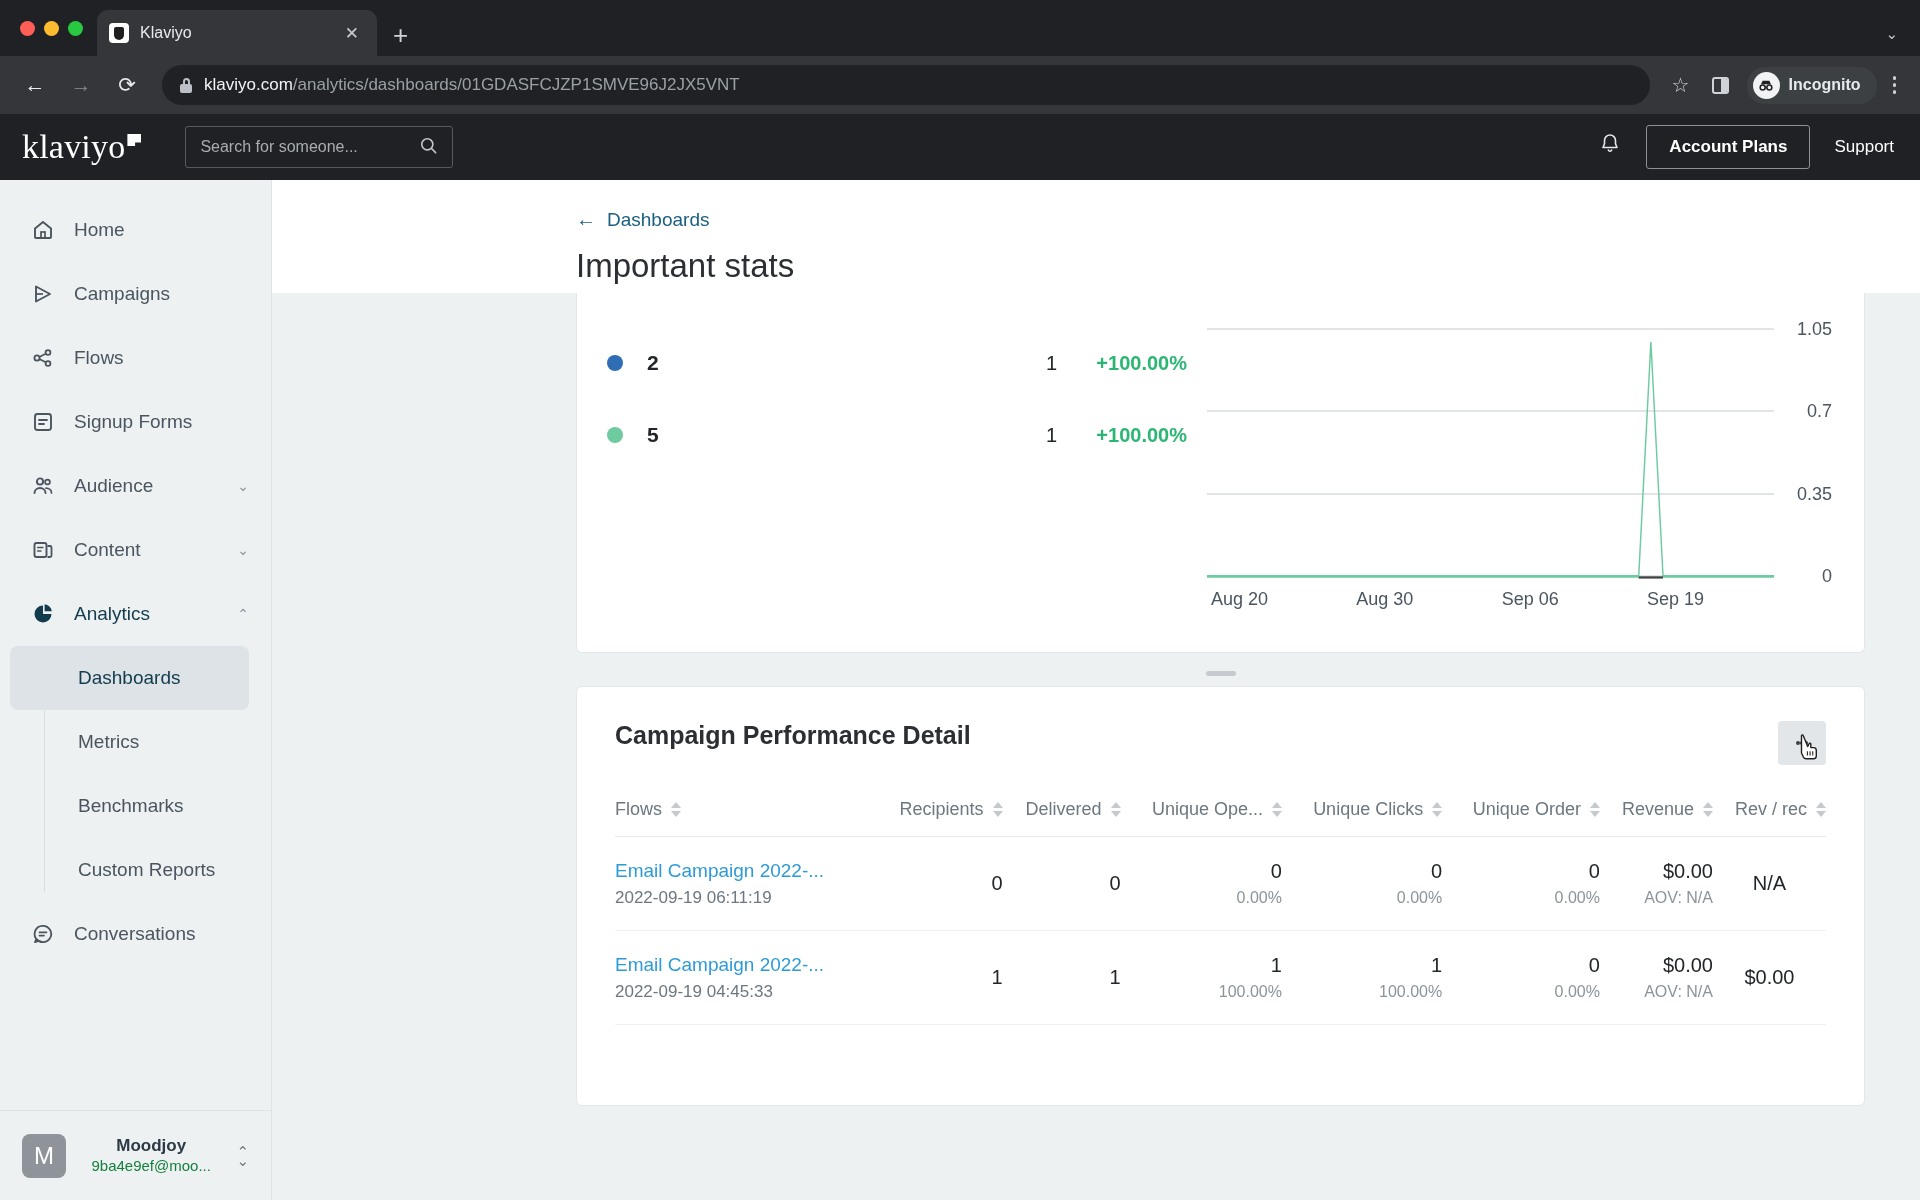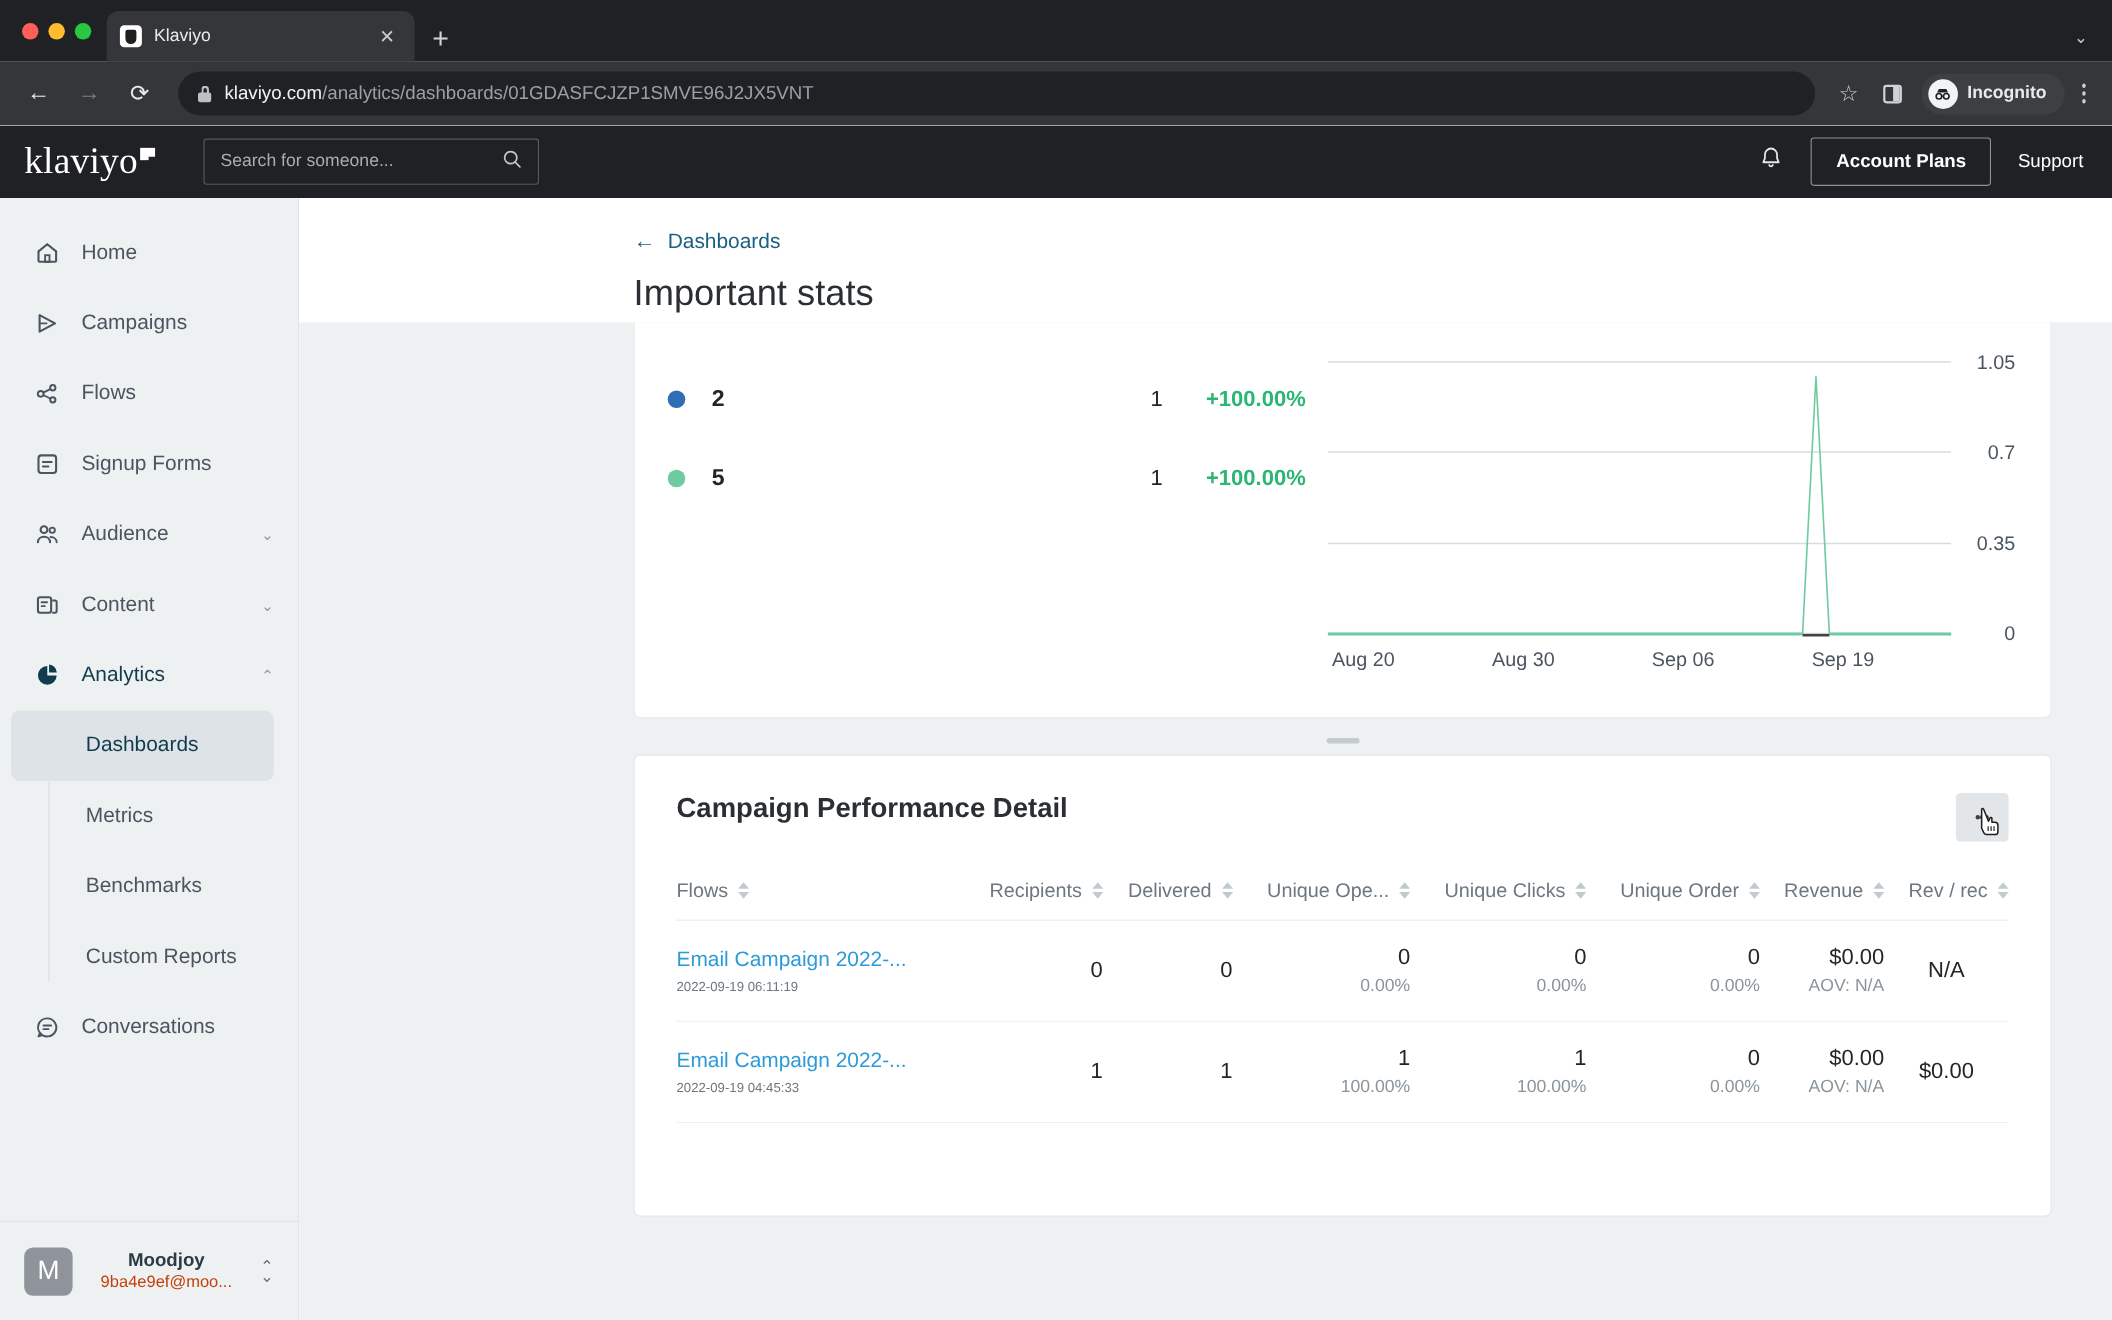--- a/index.html
+++ b/index.html
@@ -81,21 +81,21 @@
     padding: 0 26px 0 22px; flex: 0 0 66px;
   }
   .logo { display: flex; align-items: flex-start; color: #fff; }
   .logo-word {
     font-family: "Liberation Serif", serif; font-size: 34px; letter-spacing: .2px; line-height: 1;
     color: #fff;
   }
   .logo-flag { width: 14px; height: 12px; background: #fff; margin-left: 2px; margin-top: 4px;
                clip-path: polygon(0 0, 100% 0, 100% 70%, 55% 70%, 55% 100%, 0 100%); }
   .search-wrap {
-    margin-left: 44px; width: 305px; height: 42px; border: 1px solid #565a5e; border-radius: 3px;
+    margin-left: 44px; width: 268px; height: 42px; border: 1px solid #565a5e; border-radius: 3px;
     display: flex; align-items: center; padding: 0 14px; gap: 8px; background: transparent;
   }
   .search-input {
     flex: 1; background: transparent; border: none; outline: none; color: #c9ccd0; font-size: 16px;
     font-family: "Liberation Sans", sans-serif;
   }
   .search-input::placeholder { color: #a9adb1; }
   .appbar-right { margin-left: auto; display: flex; align-items: center; gap: 24px; }
   .bell { color: #e6e8ea; font-size: 22px; }
   .btn-outline {
@@ -133,21 +133,21 @@
   .account {
     border-top: 1px solid #dfe3e5; height: 90px; display: flex; align-items: center;
     padding: 0 22px 0 22px; gap: 15px;
   }
   .avatar {
     width: 44px; height: 44px; border-radius: 8px; background: #8e9499; color: #fff;
     display: flex; align-items: center; justify-content: center; font-size: 24px; flex: 0 0 44px;
   }
   .acct-text { min-width: 0; flex: 1; }
   .acct-name { font-size: 17px; color: #2c3a45; font-weight: bold; line-height: 1.25; }
-  .acct-mail { font-size: 15px; color: #c2410c; line-height: 1.3; white-space: nowrap; overflow: hidden; }
+  .acct-mail { font-size: 15px; color: #15803d; line-height: 1.3; white-space: nowrap; overflow: hidden; }
   .acct-chev { color: #6c777f; font-size: 15px; line-height: 9px; }
   .acct-chev span { display: block; }
 
   
   .main { flex: 1; display: flex; flex-direction: column; min-width: 0; background: #fff; position: relative; }
   .page-head { padding: 28px 0 8px 304px; background: #fff; }
   .crumb { display: flex; align-items: center; gap: 11px; color: #1b6080; font-size: 19px; }
   .crumb .arrow { font-size: 20px; }
   .page-title { font-size: 33px; color: #2b2f33; margin-top: 16px; font-weight: normal; }
 
@@ -188,21 +188,21 @@
   }
   th.c-name { text-align: left; }
   th .th-in { display: inline-flex; align-items: center; gap: 9px; }
   .sorter { display: inline-flex; flex-direction: column; gap: 3px; }
   .sorter i { display: block; width: 0; height: 0; border-left: 5px solid transparent; border-right: 5px solid transparent; }
   .sorter i.up { border-bottom: 6px solid #c3cace; }
   .sorter i.dn { border-top: 6px solid #c3cace; }
   td { padding: 22px 0; border-bottom: 1px solid #eef1f2; vertical-align: middle; text-align: right; font-size: 20px; color: #22262a; }
   td.c-name { text-align: left; }
   .camp-link { color: #2e9bd6; font-size: 19px; }
-  .camp-date { color: #6c777f; font-size: 12px; margin-top: 6px; }
+  .camp-date { color: #6c777f; font-size: 17px; margin-top: 6px; }
   .sub { color: #8a949b; font-size: 16px; margin-top: 6px; }
   .cell-main { line-height: 1.15; }
 </style>
 </head>
 <body>
 
 <div class="browser">
 
   <div class="tabstrip">
     <div class="traffic">

